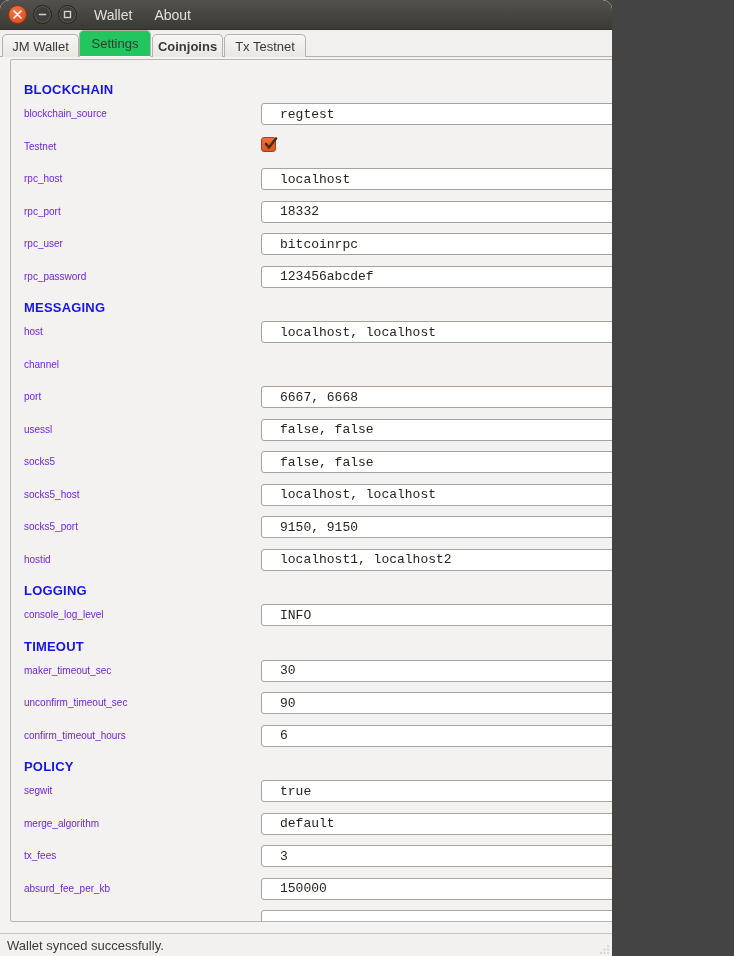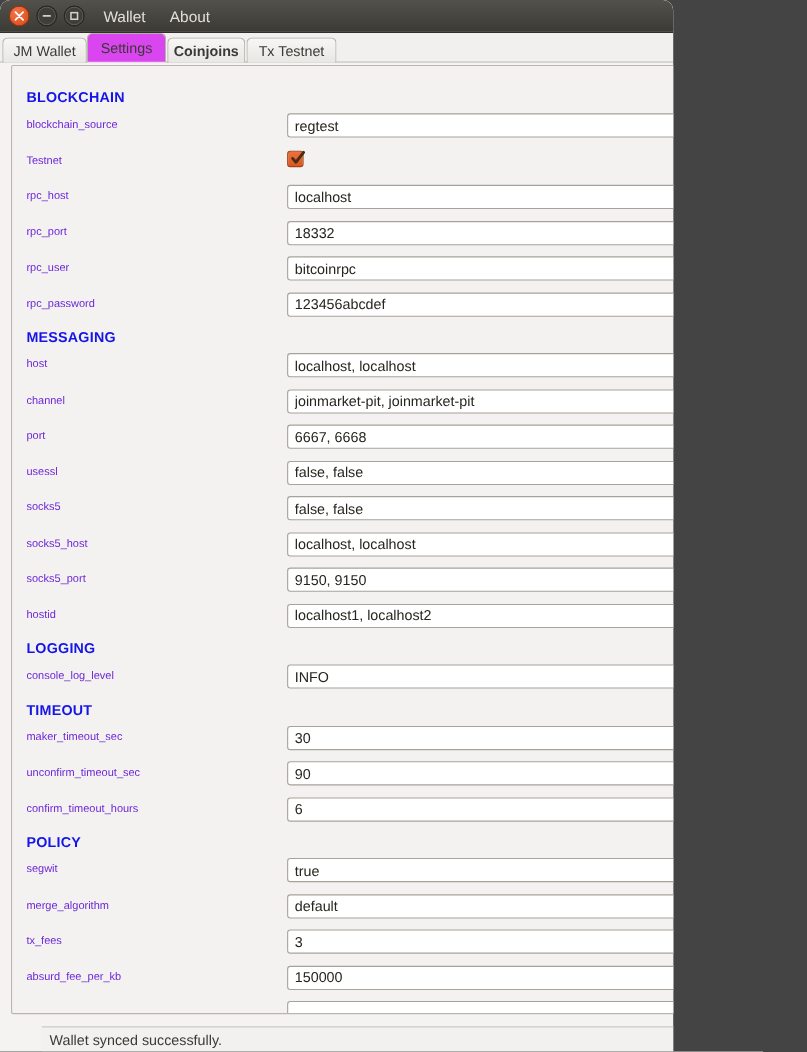--- a/index.html
+++ b/index.html
@@ -25,37 +25,37 @@
 
   
   .tabbar { position:absolute; left:0; top:30px; width:100%; height:27px;
     background:#f1f0ee; }
   .tabbar::after { content:""; position:absolute; left:0; right:0; bottom:0;
     height:1px; background:#b6b2ab; }
   .tab { position:absolute; bottom:0; display:flex; align-items:center;
     justify-content:center; font-size:13px; color:#3a3935;
     border:1px solid #b6b2ab; border-bottom:none; border-radius:5px 5px 0 0;
     background:linear-gradient(#f7f6f4,#e9e7e4); height:23px; z-index:1; }
-  .tab.active { background:#d946ef; height:27px; z-index:3; border-bottom:1px solid #fff; }
+  .tab.active { background:#22c55e; height:27px; z-index:3; border-bottom:1px solid #fff; }
 
   
   .content { position:absolute; left:0; top:57px; width:100%; height:876px;
     background:#f4f3f1; }
   .frame { position:absolute; left:10px; top:2px; width:717px; height:863px;
     border:1px solid #bab6af; border-radius:2px; background:#f3f2f0; overflow:hidden; }
   .rows { position:absolute; left:0; top:0; right:28px; padding:20px 0 0 13px; }
 
   .section-row { height:23px; }
   .section-label { font-size:13px; font-weight:600; color:#1515e8; letter-spacing:0.2px; }
   .field-row { position:relative; height:32.5px; }
   .field-label { font-size:10px; color:#6d28d9; line-height:16px; display:inline-block; padding-top:2px; }
   .field-input { position:absolute; left:237px; top:0; width:448px; height:22px;
     background:#fff; border:1px solid #a7a29b; border-radius:3px;
-    font-family:Liberation Sans, sans-serif;
-    font-size:13px; color:#26251f; padding:0 6px; outline:none; }
+    font-family:Liberation Mono, monospace;
+    font-size:13px; color:#26251f; padding:0 18px; outline:none; }
   .checkbox { position:absolute; left:237px; top:1px; width:15px; height:15px;
     background:linear-gradient(#ee7040,#dc5620); border:1px solid #a04510;
     border-radius:3px; cursor:default; }
   .checkbox svg { position:absolute; left:0px; top:-3px; overflow:visible; }
 
   
   .scrollbar { position:absolute; top:0; right:0; width:20px; height:100%;
     background:#efedea; border-left:1px solid #c6c2bb; }
   .sb-btn { position:absolute; left:2px; width:16px; height:21px;
     background:linear-gradient(#fbfaf9,#ecebe8); border:1px solid #aeaaa3;
@@ -68,21 +68,21 @@
     background:linear-gradient(#cfccc6,#dcd9d4); border-radius:8px; }
   .sb-thumb { position:absolute; left:2px; top:99px; width:16px; height:270px;
     background:linear-gradient(#fdfcfb,#f4f2f0); border:1px solid #aca8a1;
     border-radius:9px; }
   .sb-grip { position:absolute; left:4px; top:314px; width:8px; height:7px;
     display:flex; flex-direction:column; justify-content:space-between; }
   .sb-grip i { display:block; height:1px; background:#a39f98; }
 
   
   .statusbar { position:absolute; left:0; bottom:0; width:100%; height:23px;
-    background:#f2f1ef; border-top:1px solid #c9c5bf; display:flex; align-items:center;margin-left:38px; }
+    background:#f2f1ef; border-top:1px solid #c9c5bf; display:flex; align-items:center; }
   .status-text { font-size:13px; color:#3b3a37; margin-left:7px; }
   .resize-grip { position:absolute; right:2px; bottom:2px; width:10px; height:10px; opacity:.7; }
 </style>
 </head>
 <body>
 
 <div class="window">
 
   <div class="titlebar">
     <div class="winbtn close">
@@ -120,21 +120,21 @@
               <svg width="17" height="17" viewBox="0 0 17 17">
                 <path d="M4 9 L7 12.5 L14 3.5" fill="none" stroke="#4b2d14" stroke-width="2.6" stroke-linecap="round" stroke-linejoin="round"></path>
               </svg>
             </div></div>
           <div class="field-row"><span class="field-label">rpc_host</span><input class="field-input" type="text" value="localhost" style=""></div>
           <div class="field-row"><span class="field-label">rpc_port</span><input class="field-input" type="text" value="18332" style=""></div>
           <div class="field-row"><span class="field-label">rpc_user</span><input class="field-input" type="text" value="bitcoinrpc" style=""></div>
           <div class="field-row"><span class="field-label">rpc_password</span><input class="field-input" type="text" value="123456abcdef" style=""></div>
           <div class="section-row"><span class="section-label">MESSAGING</span></div>
           <div class="field-row"><span class="field-label">host</span><input class="field-input" type="text" value="localhost, localhost" style=""></div>
-          <div class="field-row"><span class="field-label">channel</span><input class="field-input" type="text" value="joinmarket-pit, joinmarket-pit" style=""></div>
+          <div class="field-row"><span class="field-label">channel</span></div>
           <div class="field-row"><span class="field-label">port</span><input class="field-input" type="text" value="6667, 6668" style=""></div>
           <div class="field-row"><span class="field-label">usessl</span><input class="field-input" type="text" value="false, false" style=""></div>
           <div class="field-row"><span class="field-label">socks5</span><input class="field-input" type="text" value="false, false" style=""></div>
           <div class="field-row"><span class="field-label">socks5_host</span><input class="field-input" type="text" value="localhost, localhost" style=""></div>
           <div class="field-row"><span class="field-label">socks5_port</span><input class="field-input" type="text" value="9150, 9150" style=""></div>
           <div class="field-row"><span class="field-label">hostid</span><input class="field-input" type="text" value="localhost1, localhost2" style=""></div>
           <div class="section-row"><span class="section-label">LOGGING</span></div>
           <div class="field-row"><span class="field-label">console_log_level</span><input class="field-input" type="text" value="INFO" style=""></div>
           <div class="section-row"><span class="section-label">TIMEOUT</span></div>
           <div class="field-row"><span class="field-label">maker_timeout_sec</span><input class="field-input" type="text" value="30" style=""></div>

